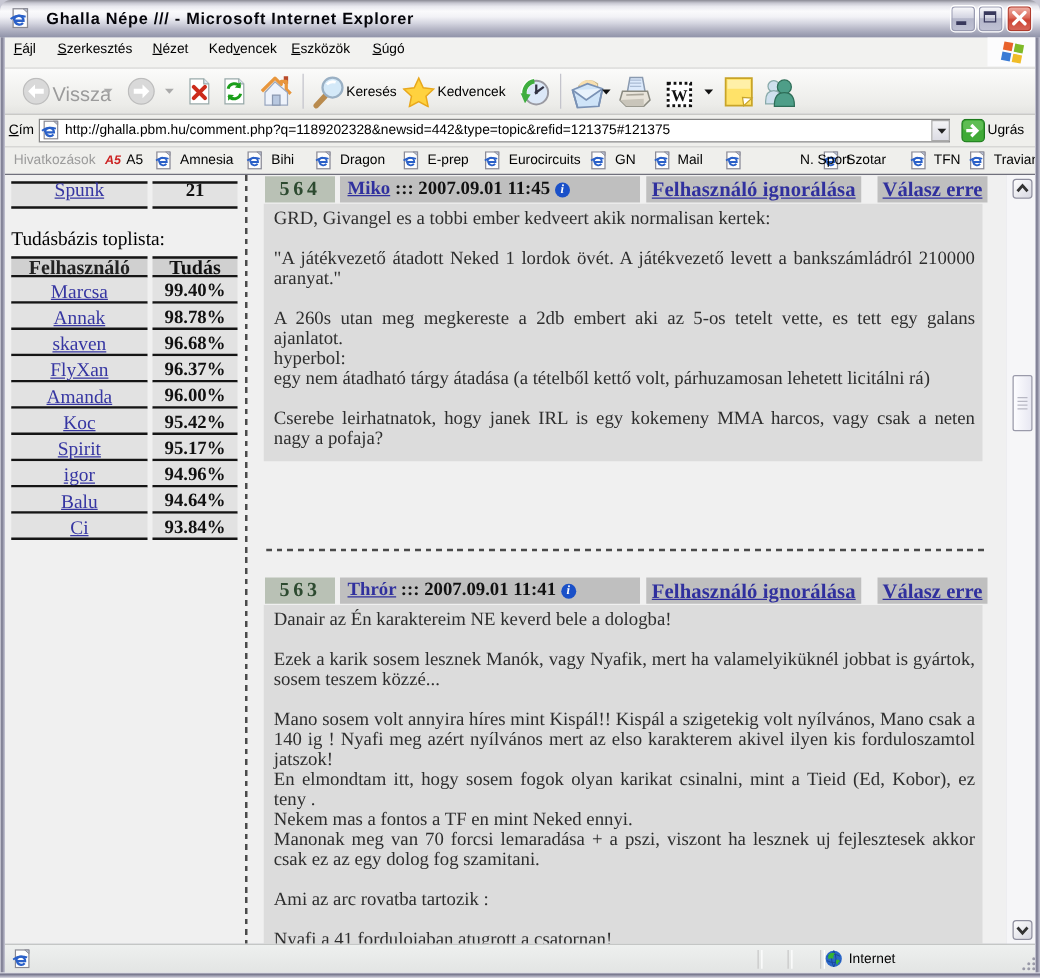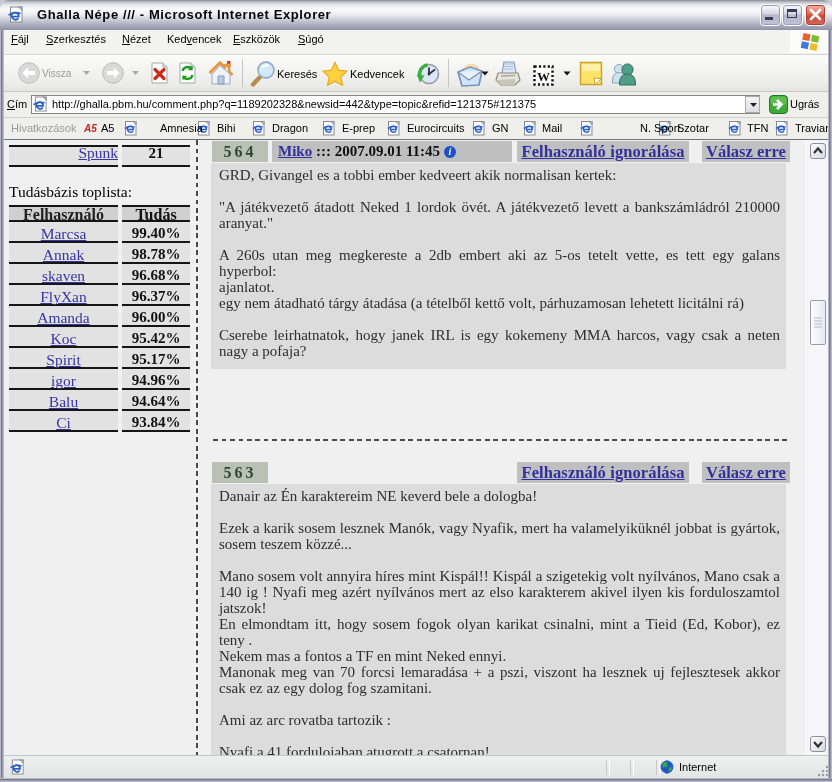--- a/index.html
+++ b/index.html
@@ -97,21 +97,21 @@
         <path d="M3 11.8 L10.2 11.8 L10.2 18.5 L3 18.5 Z" fill="#3a7bd5"></path>
         <path d="M11.8 11.8 L19 11.8 L19 18.5 L11.8 18.5 Z" fill="#f0bc28"></path>
       </g>
     </svg>
   </div>
   <div id="tool" class="abs">
     <svg class="abs" style="left:14px;top:7px" width="22" height="22" viewBox="0 0 22 22">
       <circle cx="11" cy="11" r="10.3" fill="#d9d9d9" stroke="#bdbdbd" stroke-width="1"></circle>
       <path d="M10 5.5 L4.5 11 L10 16.5 L10 13 L17 13 L17 9 L10 9 Z" fill="#fff"></path>
     </svg>
-    <div class="abs" style="left:38px;top:13px;font-size:10px;color:#9b9b9b;">Vissza</div>
+    <div class="abs" style="left:38px;top:13px;font-size:16px;color:#9b9b9b;">Vissza</div>
     <svg class="abs" style="left:78px;top:15px" width="9" height="6" viewBox="0 0 9 6">
         <path d="M1 1 L4.5 5 L8 1 Z" fill="#aaa"></path>
       </svg>
     <svg class="abs" style="left:98px;top:7px" width="22" height="22" viewBox="0 0 22 22">
       <circle cx="11" cy="11" r="10.3" fill="#d9d9d9" stroke="#bdbdbd" stroke-width="1"></circle>
       <path d="M12 5.5 L17.5 11 L12 16.5 L12 13 L5 13 L5 9 L12 9 Z" fill="#fff"></path>
     </svg>
     <svg class="abs" style="left:127px;top:15px" width="9" height="6" viewBox="0 0 9 6">
         <path d="M1 1 L4.5 5 L8 1 Z" fill="#aaa"></path>
       </svg>
@@ -229,36 +229,36 @@
         <use href="#iepg" x="248"></use>
       <use href="#iepg" x="318"></use>
         <use href="#iepg" x="383"></use>
         <use href="#iepg" x="468"></use>
       <use href="#iepg" x="519"></use>
         <use href="#iepg" x="576"></use>
         <use href="#iepg" x="654"></use>
       <use href="#iepg" x="724"></use>
         <use href="#iepg" x="771"></use>
     </svg>
-    <div class="li" style="left:156px;">Amnesia</div>
+    <div class="li" style="left:140px;">Amnesia</div>
     <div class="li" style="left:213px;">Bihi</div>
     <div class="li" style="left:268px;">Dragon</div>
     <div class="li" style="left:338px;">E-prep</div>
     <div class="li" style="left:403px;">Eurocircuits</div>
     <div class="li" style="left:488px;">GN</div>
     <div class="li" style="left:538px;">Mail</div>
     <div class="li" style="left:596px;padding-left:40px;">N. Sport</div>
     <div class="li" style="left:673px;">Szotar</div>
     <div class="li" style="left:743px;">TFN</div>
     <div class="li" style="left:791px;">Travian</div>
   </div>
   <div id="content" class="abs ser">
 
     <div class="abs srow" style="top:5px;">
-      <div class="abs c1" style="height:18px;line-height:12px;border-top:2px solid #151515;text-align:right;"><a class="blu" href="#">Spunk</a></div>
+      <div class="abs c1" style="height:18px;line-height:12px;border-top:2px solid #151515;"><a class="blu" href="#">Spunk</a></div>
       <div class="abs c2" style="height:18px;line-height:12px;border-top:2px solid #151515;">21</div>
     </div>
     <div class="abs" style="left:5px;top:43px;font-size:15.5px;color:#000000;">Tudásbázis toplista:</div>
     <div class="abs srow hdr" style="top:65px;height:15px;">
       <div class="abs c1" style="height:13px;line-height:15px;font-weight:bold;font-size:16px;border-top:2px solid #151515;background:#d0d0d0;">Felhasználó</div>
       <div class="abs c2" style="height:13px;line-height:15px;font-size:16px;font-weight:bold;border-top:2px solid #151515;background:#d0d0d0;">Tudás</div>
     </div>
     <div class="abs srow" style="top:82px;">
         <div class="abs c1"><a class="blu" href="#">Marcsa</a></div>
         <div class="abs c2">99.40%</div>
@@ -308,33 +308,34 @@
       <div class="abs pign"><a class="blu" href="#">Felhasználó ignorálása</a></div>
       <div class="abs prep"><a class="blu" href="#">Válasz erre</a></div>
     </div>
     <div class="abs pbody" style="top:23px;height:206px;">
       <div>GRD, Givangel es a tobbi ember kedveert akik normalisan kertek:</div>
       <div>&nbsp;</div>
       <div class="j">"A játékvezető átadott Neked 1 lordok övét. A játékvezető levett a bankszámládról 210000</div>
       <div>aranyat."</div>
       <div>&nbsp;</div>
       <div class="j">A 260s utan meg megkereste a 2db embert aki az 5-os tetelt vette, es tett egy galans</div>
+      <div>ajanlatot.</div>
       <div>hyperbol:</div>
-      <div>ajanlatot.</div>
       <div>egy nem átadható tárgy átadása (a tételből kettő volt, párhuzamosan lehetett licitálni rá)</div>
       <div>&nbsp;</div>
       <div class="j">Cserebe leirhatnatok, hogy janek IRL is egy kokemeny MMA harcos, vagy csak a neten</div>
       <div>nagy a pofaja?</div>
       <div>&nbsp;</div>
       <div>(bocs sikerul lecsuszni a hulyegyerek primitiv szintjere)</div>
     </div>
     <div class="abs dashh" style="top:299px;"></div>
 
     <div class="abs ph" style="top:322px;">
       <div class="abs pnum">563</div>
+      <div class="abs pauth"><a class="blu" href="#">Thrór</a> ::: 2007.09.01 11:41 <span class="info">i</span></div>
       <div class="abs pign"><a class="blu" href="#">Felhasználó ignorálása</a></div>
       <div class="abs prep"><a class="blu" href="#">Válasz erre</a></div>
     </div>
     <div class="abs pbody" style="top:344px;height:271px;">
       <div>Danair az Én karaktereim NE keverd bele a dologba!</div>
       <div>&nbsp;</div>
       <div class="j">Ezek a karik sosem lesznek Manók, vagy Nyafik, mert ha valamelyiküknél jobbat is gyártok,</div>
       <div>sosem teszem közzé...</div>
       <div>&nbsp;</div>
       <div class="j">Mano sosem volt annyira híres mint Kispál!! Kispál a szigetekig volt nyílvános, Mano csak a</div>

